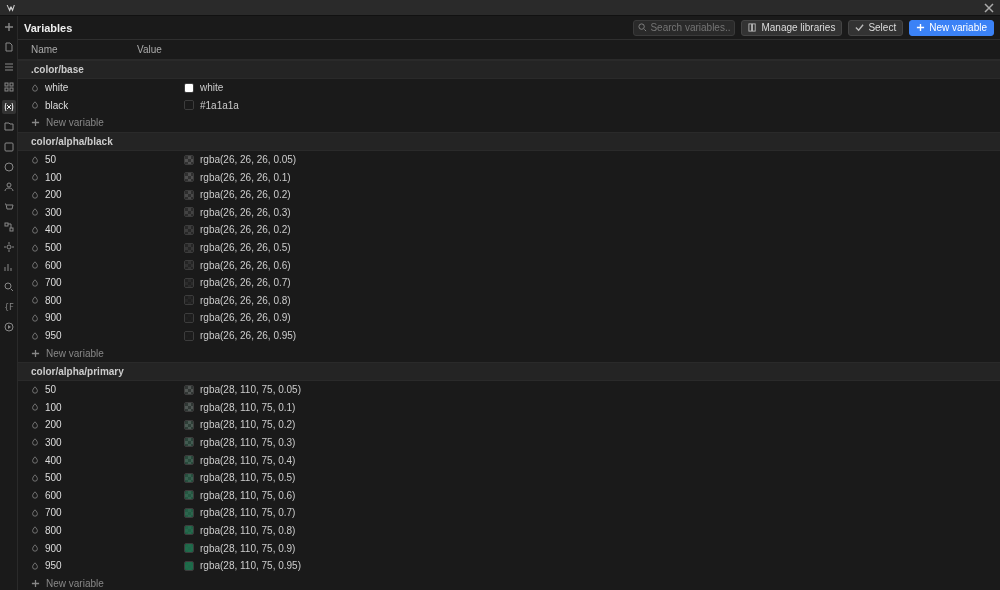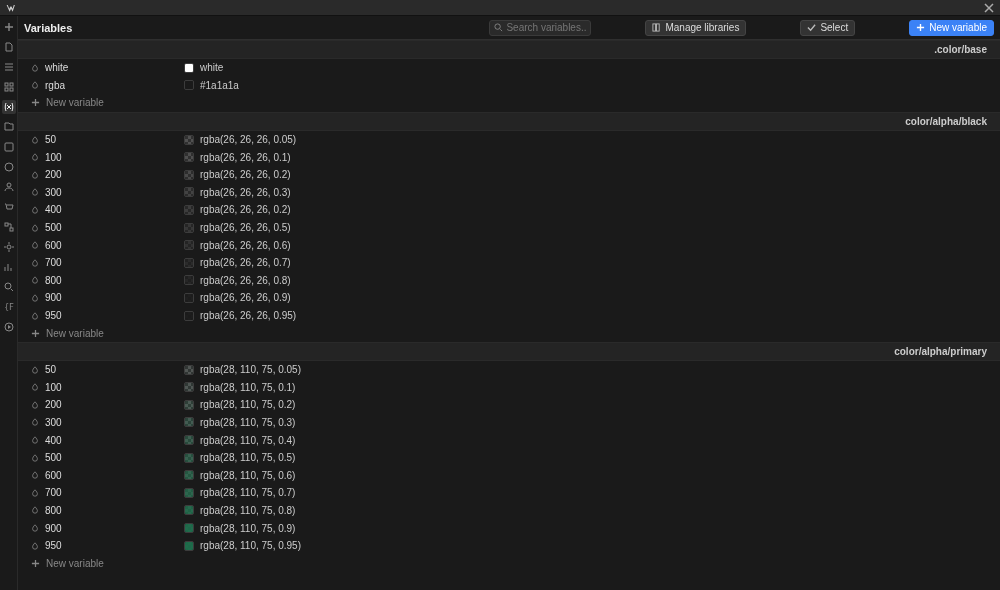--- a/index.html
+++ b/index.html
@@ -94,40 +94,38 @@
   .btn {
     height: 16px;
     background: #333;
     border: 1px solid #444;
     border-radius: 3px;
     display: flex; align-items: center;
     padding: 0 6px; gap: 4px;
     color: #ddd; font-size: 10px;
     cursor: pointer;
     white-space: nowrap;
-    margin-left: 48px;
   }
   .btn.primary { background: #3b82f6; border-color: #3b82f6; color: #fff; }
   
   .col-headers {
     height: 20px;
     display: flex; align-items: center;
     padding-left: 13px;
     border-bottom: 1px solid #2a2a2a;
     color: #aaa;
     font-size: 10px;
   }
   .col-name { width: 106px; }
   .col-value { }
   
   .content {
     flex: 1;
     overflow-y: auto;
     overflow-x: hidden;
-    text-align: right;
   }
   .content::-webkit-scrollbar { width: 6px; }
   .content::-webkit-scrollbar-thumb { background: #444; border-radius: 3px; }
   .group-header {
     background: #242424;
     padding: 3px 13px;
     font-size: 10px;
     font-weight: 600;
     color: #ccc;
     border-top: 1px solid #2a2a2a;
@@ -321,20 +319,24 @@
           <span>Select</span>
         </span>
         <span class="btn primary">
           <svg width="9" height="9" viewBox="0 0 10 10">
               <path stroke="#fff" stroke-width="1.5" d="M5 1v8M1 5h8"></path>
             </svg>
           <span>New variable</span>
         </span>
       </div>
 
+      <div class="col-headers">
+        <span class="col-name">Name</span>
+        <span class="col-value">Value</span>
+      </div>
 
       <div class="content" id="content">
           <div class="group-header">.color/base</div>
           <div class="var-row">
             <span class="name-cell">
               <span class="drop-icon">
                 <svg width="8" height="8" viewBox="0 0 10 10">
                   <path d="M5 1c2 2 3 4 3 5a3 3 0 11-6 0c0-1 1-3 3-5z" fill="none" stroke="#888" stroke-width="1"></path>
                 </svg>
               </span>
@@ -348,21 +350,21 @@
               <span>white</span>
             </span>
           </div>
           <div class="var-row">
             <span class="name-cell">
               <span class="drop-icon">
                 <svg width="8" height="8" viewBox="0 0 10 10">
                   <path d="M5 1c2 2 3 4 3 5a3 3 0 11-6 0c0-1 1-3 3-5z" fill="none" stroke="#888" stroke-width="1"></path>
                 </svg>
               </span>
-              <span>rgba</span>
+              <span>black</span>
             </span>
             <span class="value-cell">
               <span class="swatch">
                 <span class="checker"></span>
                 <span class="fill" style="background:#1a1a1a;opacity:1"></span>
               </span>
               <span>#1a1a1a</span>
             </span>
           </div>
           <div class="new-var-row">

